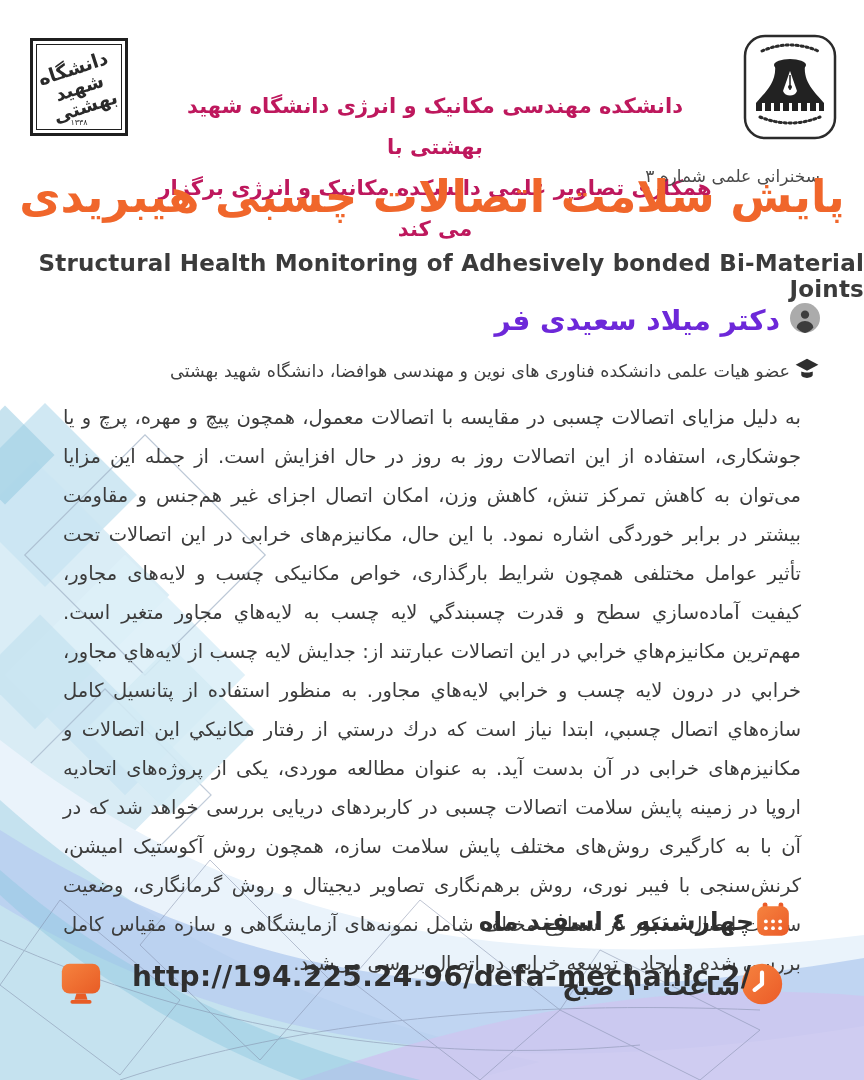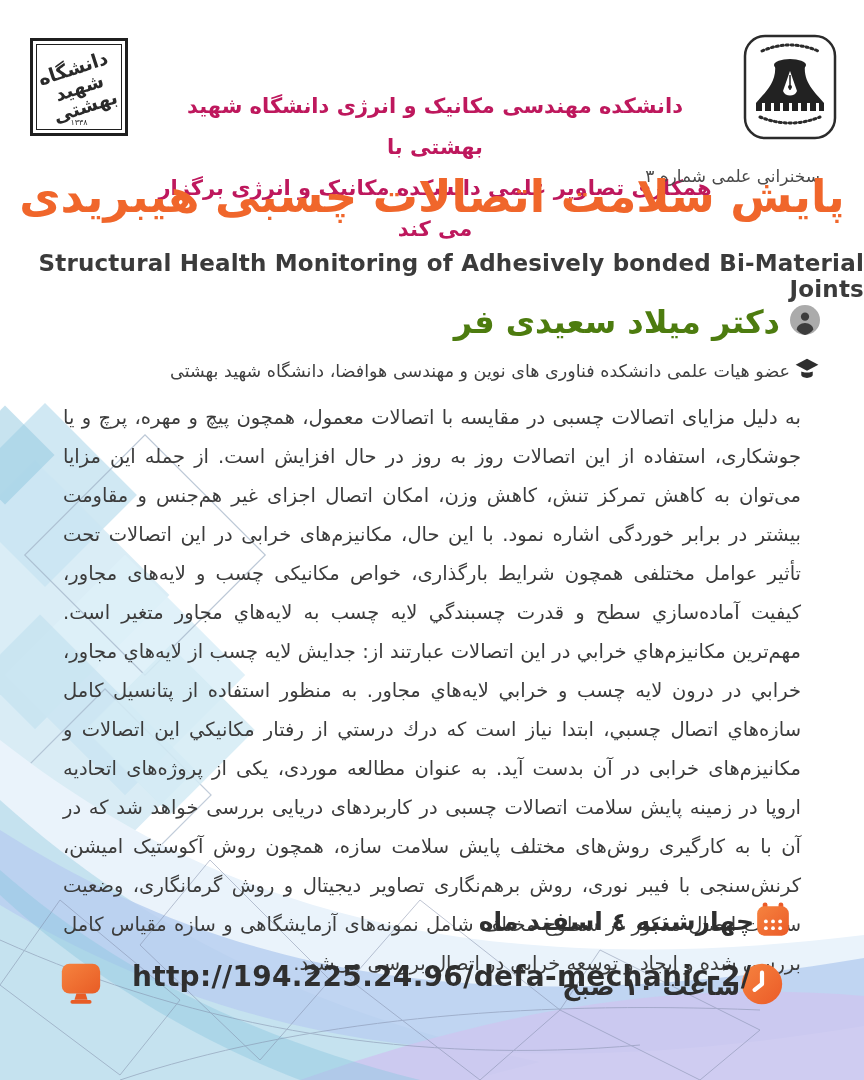--- a/index.html
+++ b/index.html
@@ -28,21 +28,21 @@
 
   .series { right:44px; top:166px; direction:rtl; font-size:17px; color:#4a4a4a; }
 
   .title-fa { left:0; right:0; top:170px; text-align:center; direction:rtl;
     font-size:45px; font-weight:bold; color:#F0662B; }
   .title-en { left:0; right:0; top:250px; text-align:right;
     font-size:23px; font-weight:bold; color:#3b3b3b; letter-spacing:0.2px; }
 
   .row-rtl { display:flex; direction:rtl; align-items:center; }
   .speaker-row { right:44px; top:303px; gap:10px; }
-  .speaker-name { font-size:32px; font-weight:bold; color:#4d7c0f; }
+  .speaker-name { font-size:28px; font-weight:bold; color:#6d28d9; }
   .affil-row { right:44px; top:356px; gap:4px; }
   .affil-text { font-size:17.5px; color:#3f3f3f; }
 
   .abstract { left:63px; right:63px; top:398px; direction:rtl; text-align:justify;
     font-size:19.5px; line-height:39px; color:#3c3c3c; }
 
   .date-row { right:72px; top:900px; }
   .date-text, .time-text { font-size:25px; font-weight:bold; color:#2f2f2f; }
   .time-row { right:80px; top:962px; }
   .url-row { left:58px; top:960px; display:flex; align-items:flex-start; gap:28px; }

